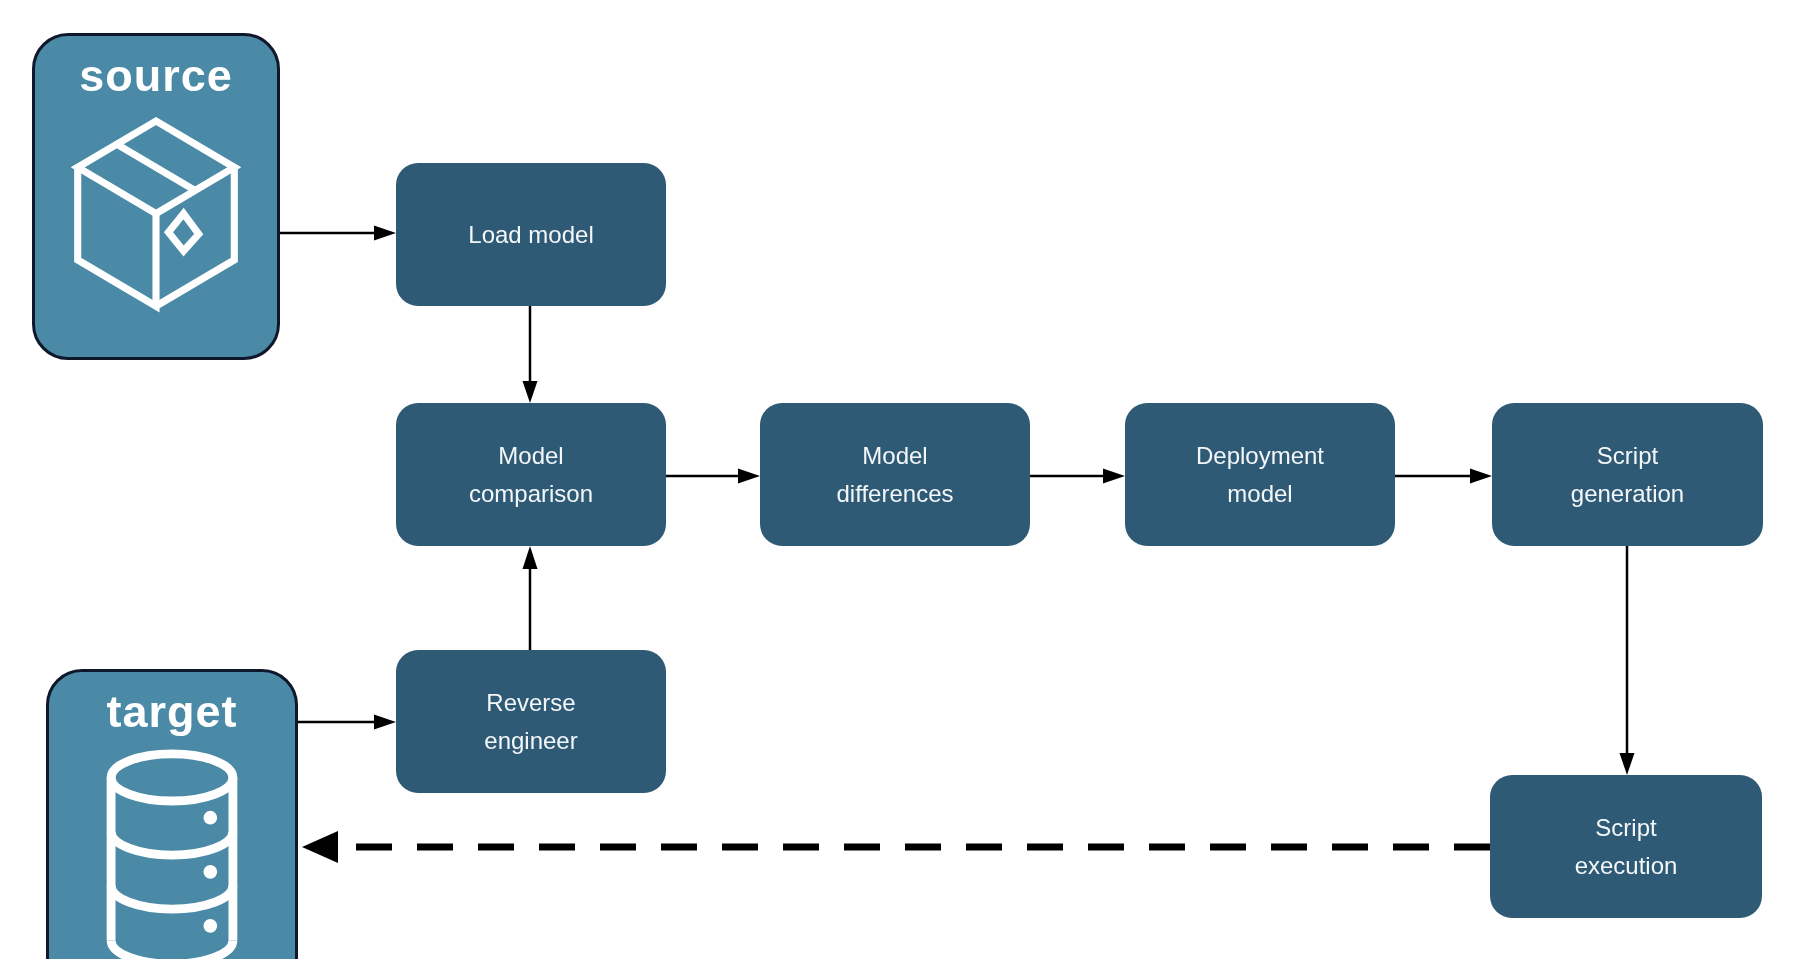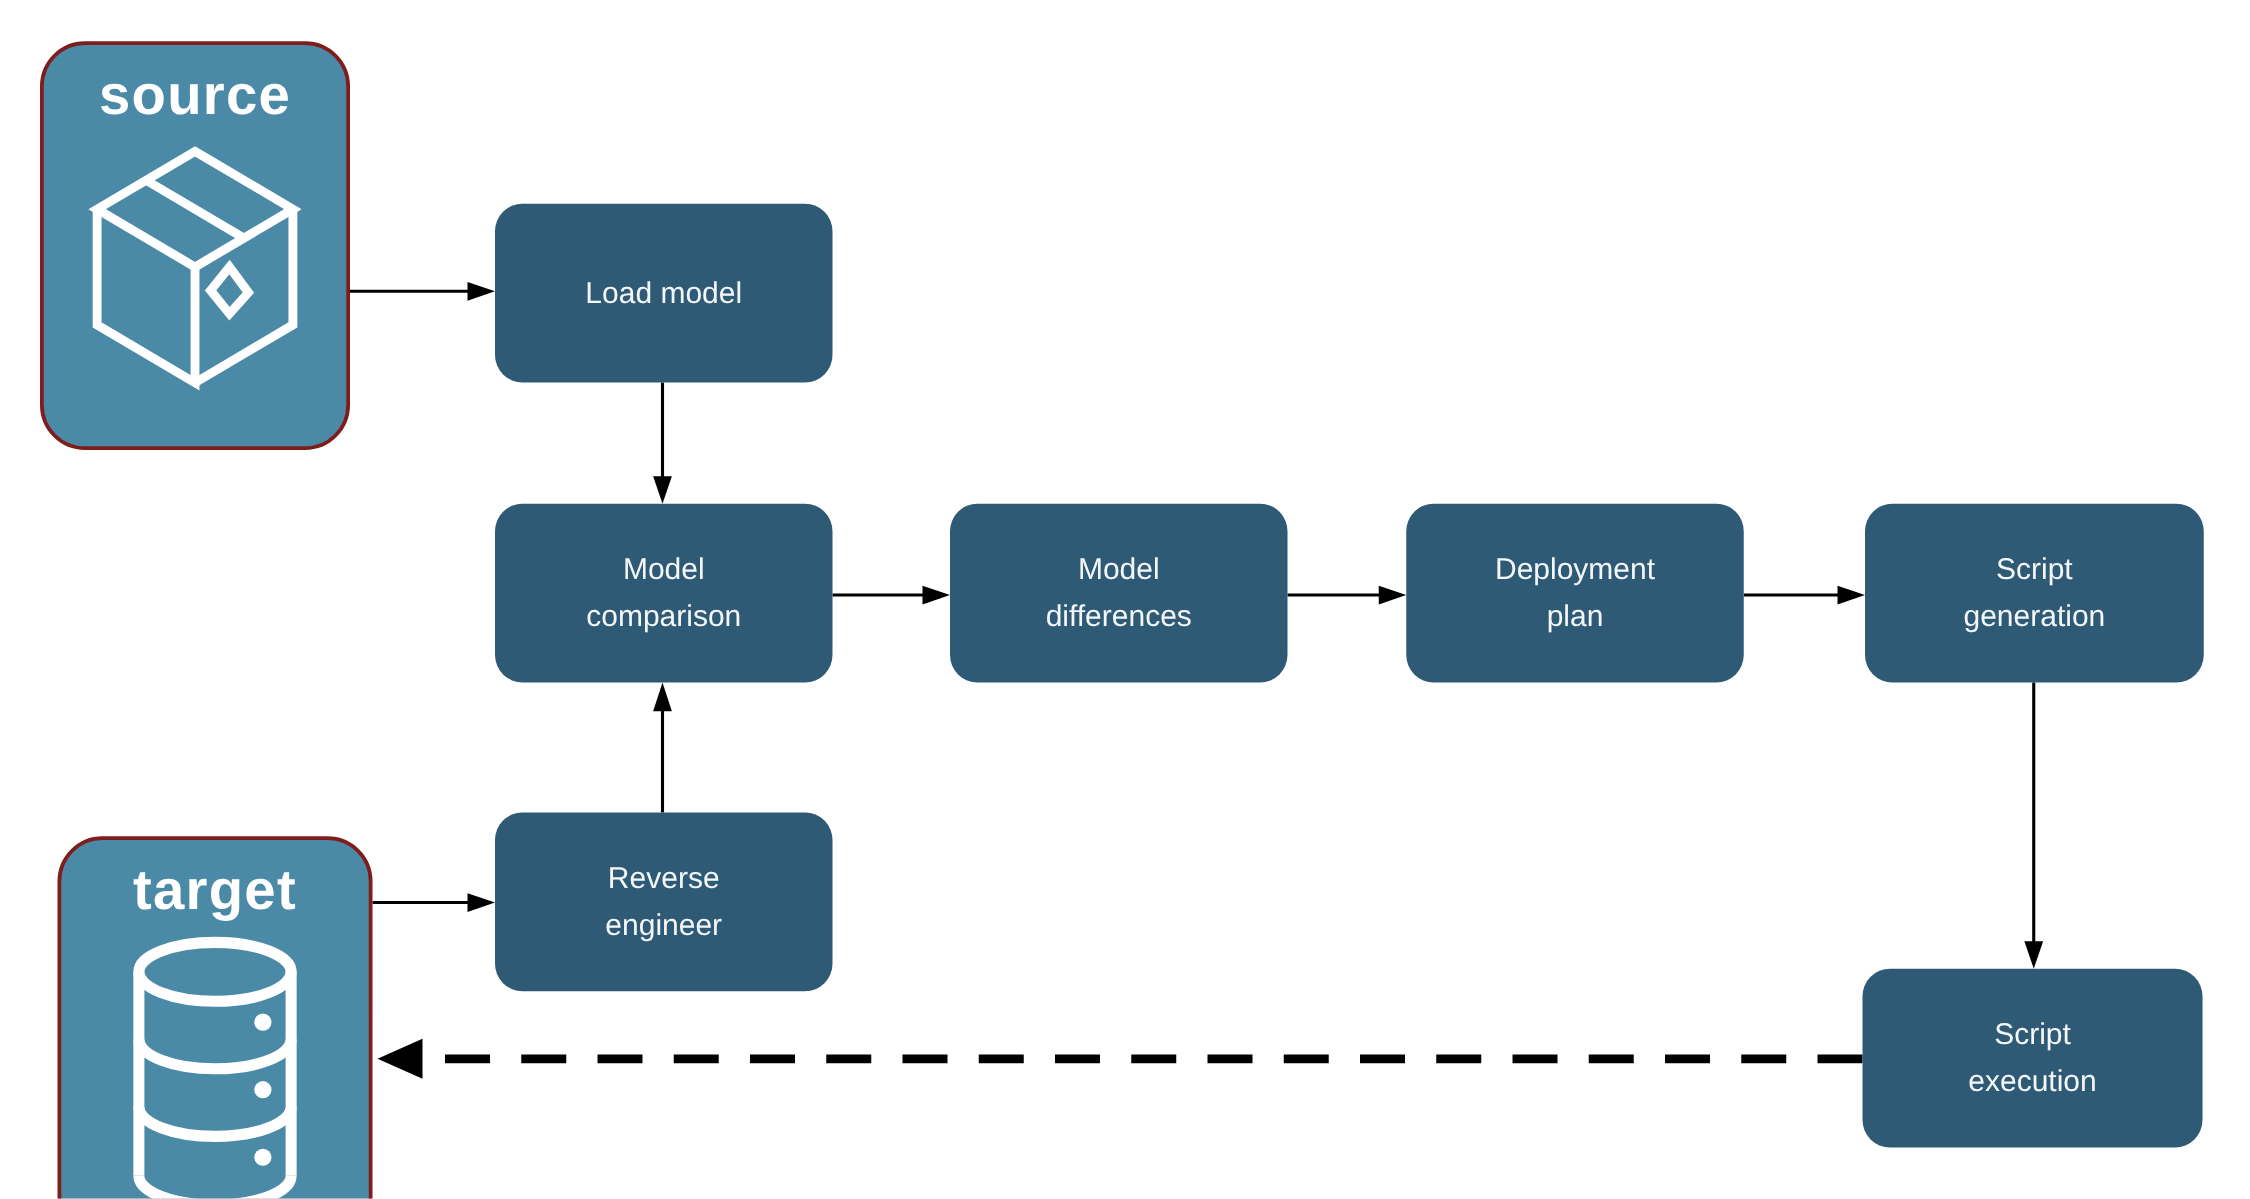--- a/index.html
+++ b/index.html
@@ -19,21 +19,21 @@
 
   #node-load-model        { left:396px;  top:163px; }
   #node-model-comparison  { left:396px;  top:403px; }
   #node-model-differences { left:760px;  top:403px; }
   #node-deployment-plan   { left:1125px; top:403px; }
   #node-script-generation { left:1492px; top:403px; width:271px; }
   #node-reverse-engineer  { left:396px;  top:650px;text-align:center; }
   #node-script-execution  { left:1490px; top:775px; width:272px; }
 
   .endpoint {
-    position:absolute; background:#4A8AA6; border:3px solid #7f1d1d;
+    position:absolute; background:#4A8AA6; border:3px solid #0f172a;
     border-radius:36px; box-sizing:border-box;
     display:flex; flex-direction:column; align-items:center;
     color:#ffffff;
   }
   #endpoint-source { left:32px; top:33px;  width:248px; height:327px; }
   #endpoint-target { left:46px; top:625px; width:252px; height:325px;margin-top:44px; }
 
   .ep-label {
     font-size:45px; font-weight:700; letter-spacing:1px; margin-top:14px;
   }
@@ -124,21 +124,21 @@
   <div class="node" id="node-model-comparison">
     <span>Model
 comparison</span>
   </div>
   <div class="node" id="node-model-differences">
     <span>Model
 differences</span>
   </div>
   <div class="node" id="node-deployment-plan">
     <span>Deployment
-plan</span>
+model</span>
   </div>
   <div class="node" id="node-script-generation">
     <span>Script
 generation</span>
   </div>
   <div class="node" id="node-reverse-engineer">
     <span>Reverse
 engineer</span>
   </div>
   <div class="node" id="node-script-execution">

